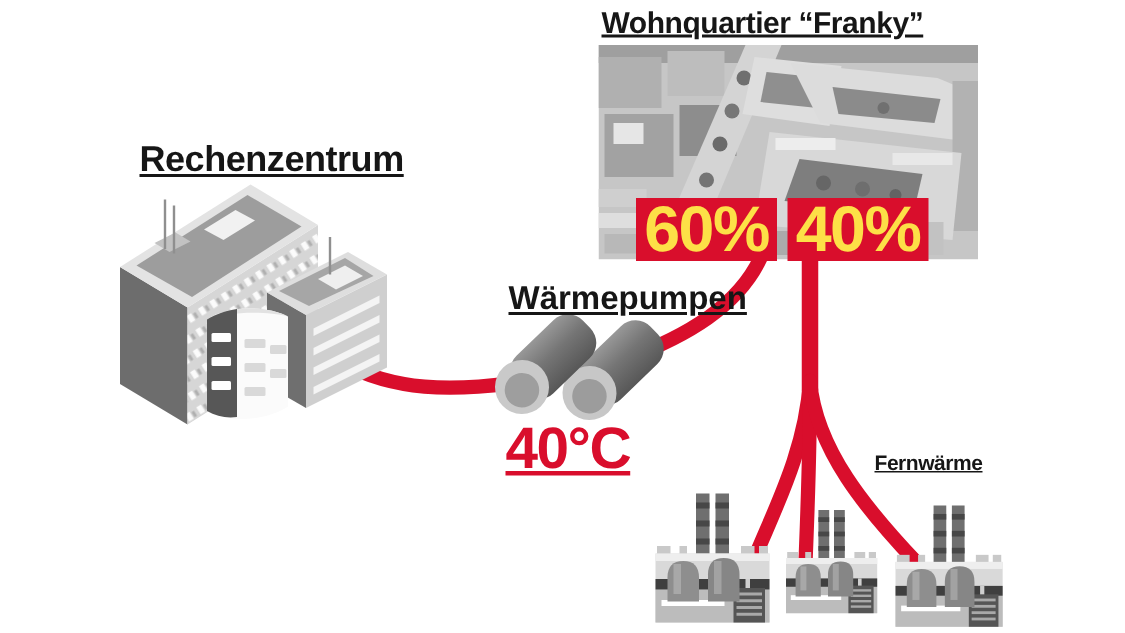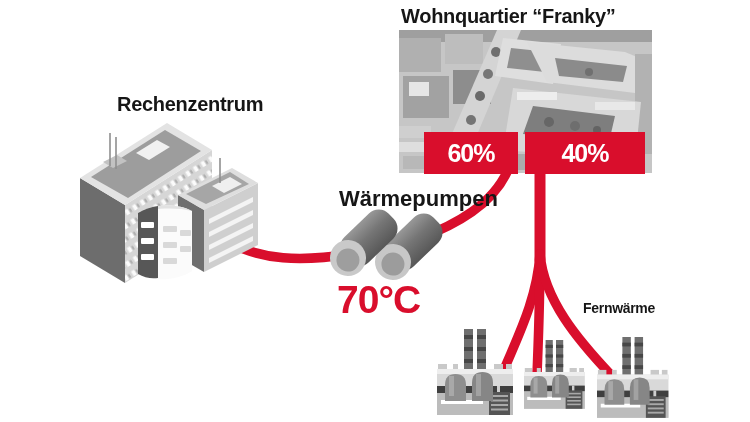--- a/index.html
+++ b/index.html
@@ -8,29 +8,29 @@
     font-family:"Liberation Sans","DejaVu Sans",sans-serif;
     color:var(--color-ink,#161616);
   }
   .photo{position:absolute;left:399px;top:30px;width:253px;height:143px;z-index:1;}
   .photo svg{display:block;width:100%;height:100%;}
   .art{position:absolute;left:0;top:0;z-index:2;}
   .pipe path{stroke:var(--color-red,#d90e2c);fill:none;stroke-linecap:round;}
   .w9{stroke-width:9.5px;}
   .w11{stroke-width:11px;}
   .badge{
-    position:absolute;z-index:3;background:var(--color-red,#d90e2c);color:#ffffff;
+    position:absolute;z-index:3;background:var(--color-red,#d90e2c);color:#fde047;
     display:flex;align-items:center;justify-content:center;
-    font-size:25px;font-weight:700;letter-spacing:-1px;line-height:1;
+    font-size:43px;font-weight:700;letter-spacing:-1px;line-height:1;
   }
   .badge-60{left:424px;top:132px;width:94px;height:42px;}
-  .badge-40{left:525px;top:132px;width:120px;height:42px;}
-  .label{position:absolute;z-index:4;font-weight:700;white-space:nowrap;}
+  .badge-40{left:525px;top:132px;width:94px;height:42px;}
+  .label{position:absolute;z-index:4;font-weight:700;white-space:nowrap;text-decoration:underline;}
   .lbl-title{left:401px;top:5px;font-size:20px;letter-spacing:-0.3px;}
-  .lbl-datacenter{left:93px;top:93px;font-size:20px;letter-spacing:-0.3px;margin-left:24px;}
+  .lbl-datacenter{left:93px;top:93px;font-size:24px;letter-spacing:-0.3px;}
   .lbl-pumps{left:339px;top:186px;font-size:22px;}
   .lbl-temp{left:337px;top:278px;font-size:39px;color:var(--color-red,#d90e2c);letter-spacing:-1px;}
   .lbl-fern{left:583px;top:300px;font-size:14px;letter-spacing:-0.3px;}
 </style>
 </head>
 <body>
 
 <div class="stage">
 
   <div class="photo">
@@ -199,16 +199,16 @@
       <use href="#factoryIcon" transform="translate(597,337) scale(0.94)"></use>
     </g>
   </svg>
 
   <div class="badge badge-60">60%</div>
   <div class="badge badge-40">40%</div>
 
   <div class="label lbl-title">Wohnquartier “Franky”</div>
   <div class="label lbl-datacenter">Rechenzentrum</div>
   <div class="label lbl-pumps">Wärmepumpen</div>
-  <div class="label lbl-temp">70°C</div>
+  <div class="label lbl-temp">40°C</div>
   <div class="label lbl-fern">Fernwärme</div>
 
 </div>
 
 </body></html>

